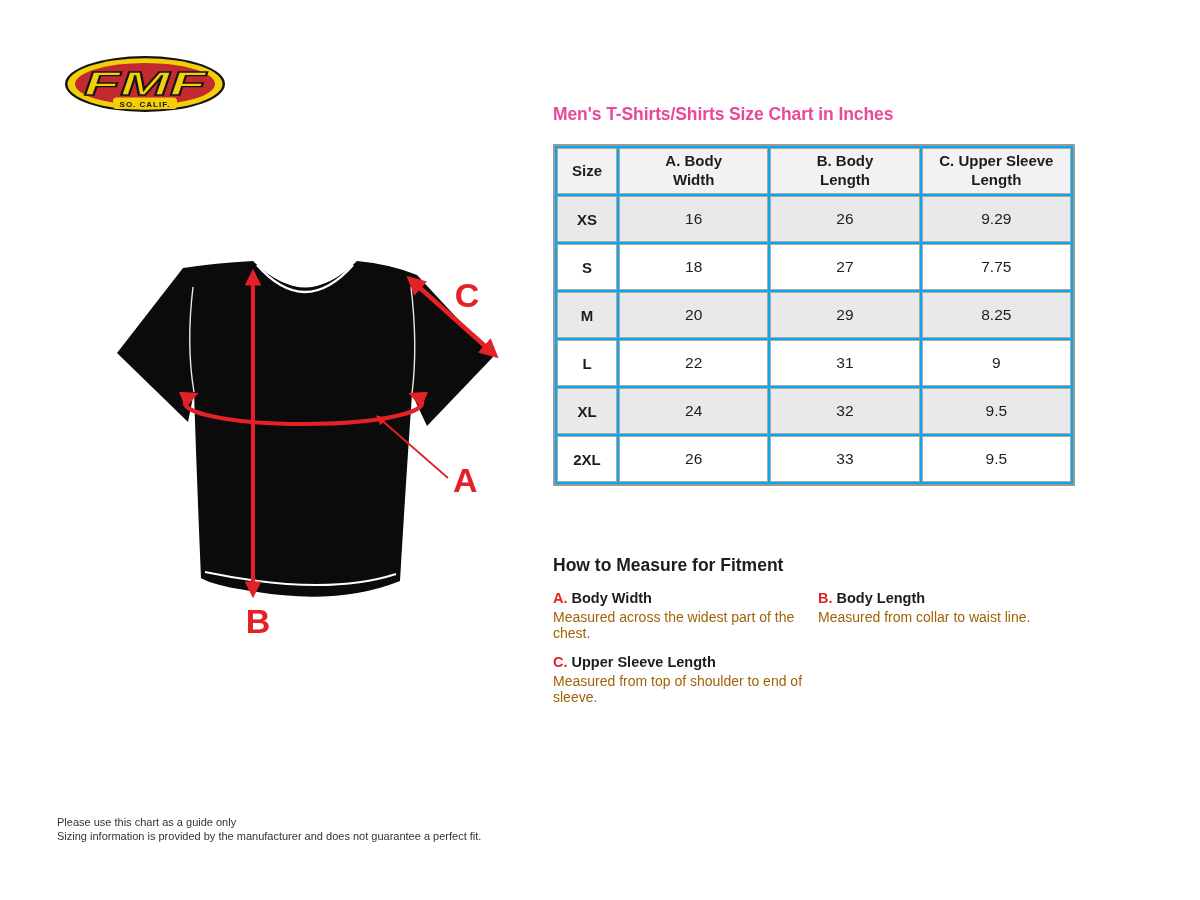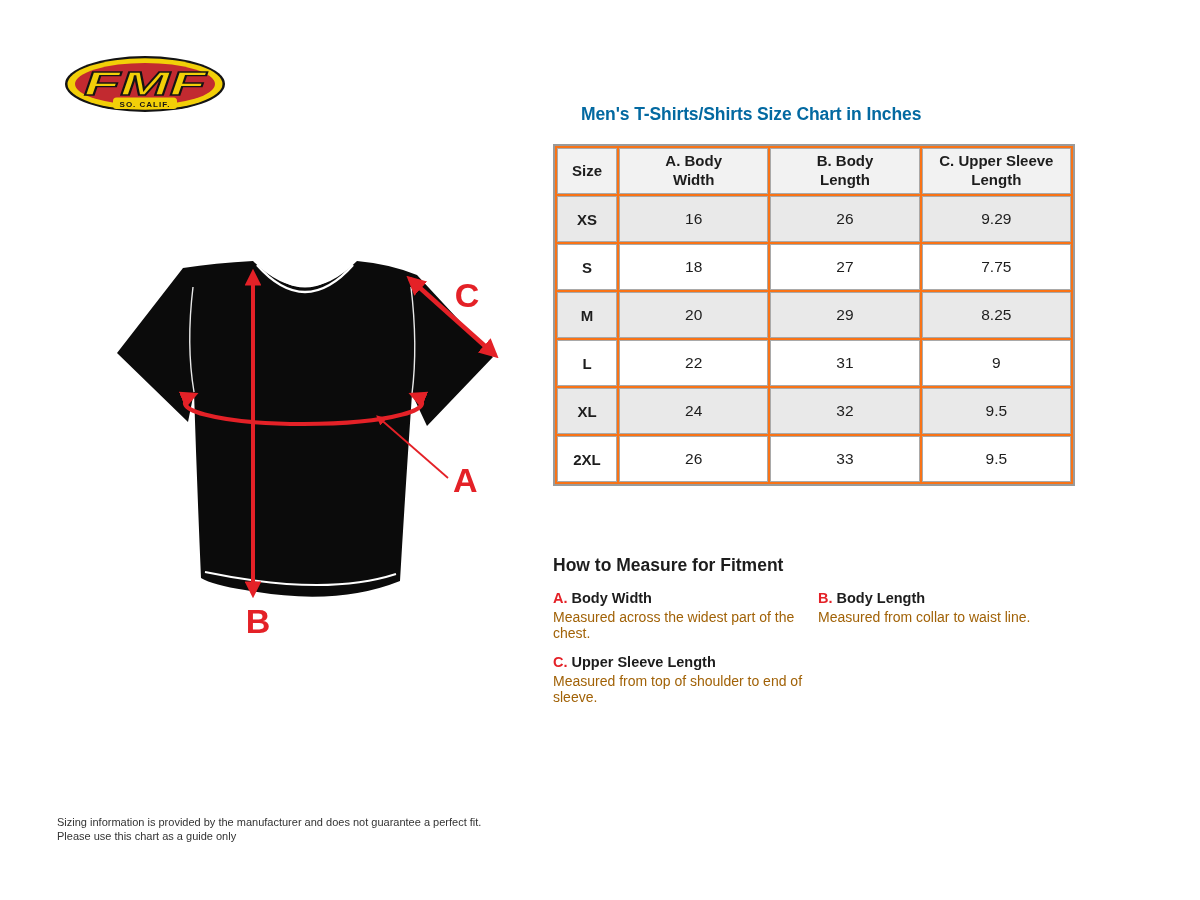--- a/index.html
+++ b/index.html
@@ -7,26 +7,26 @@
     position:relative; width:1200px; height:900px; background:#ffffff;
     font-family:"Liberation Sans", sans-serif; color:#1d1d1d; overflow:hidden;
   }
   
   .logo { position:absolute; left:64px; top:55px; width:162px; height:60px; }
   
   .diagram { position:absolute; left:95px; top:245px; width:440px; height:400px; }
   
   .chart-title {
     position:absolute; left:553px; top:104px; width:540px;
-    font-size:17.5px; font-weight:700; color:#0369a1; letter-spacing:-0.1px;margin-left:28px;
+    font-size:17.5px; font-weight:700; color:#ec4899; letter-spacing:-0.1px;
   }
   table.size-table {
     position:absolute; left:553px; top:144px; width:522px;
     border-collapse:separate; border-spacing:2px;
-    border:2px solid #9a9a9a; background:#f97316;
+    border:2px solid #9a9a9a; background:#0ea5e9;
     table-layout:fixed;
   }
   .size-table th, .size-table td {
     border:1px solid #a9a9a9; text-align:center; vertical-align:middle;
     height:44px; padding:0; font-size:15px; color:#1d1d1d;
   }
   .size-table th { background:#f2f2f2; font-weight:700; line-height:1.25; }
   .size-table th .wrap { display:inline-block; }
   .size-table th.col-size { width:58px; }
   .size-table th.col-a .wrap, .size-table th.col-b .wrap { max-width:72px; }
@@ -183,17 +183,17 @@
 
   <div class="measure-item measure-c">
     <div class="head">
       <span class="letter">C.</span>
       <span>Upper Sleeve Length</span>
     </div>
     <div class="desc">Measured from top of shoulder to end of sleeve.</div>
   </div>
 
   <div class="footer">
+    <div>Please use this chart as a guide only</div>
     <div>Sizing information is provided by the manufacturer and does not guarantee a perfect fit.</div>
-    <div>Please use this chart as a guide only</div>
   </div>
 
 </div>
 
 </body></html>

